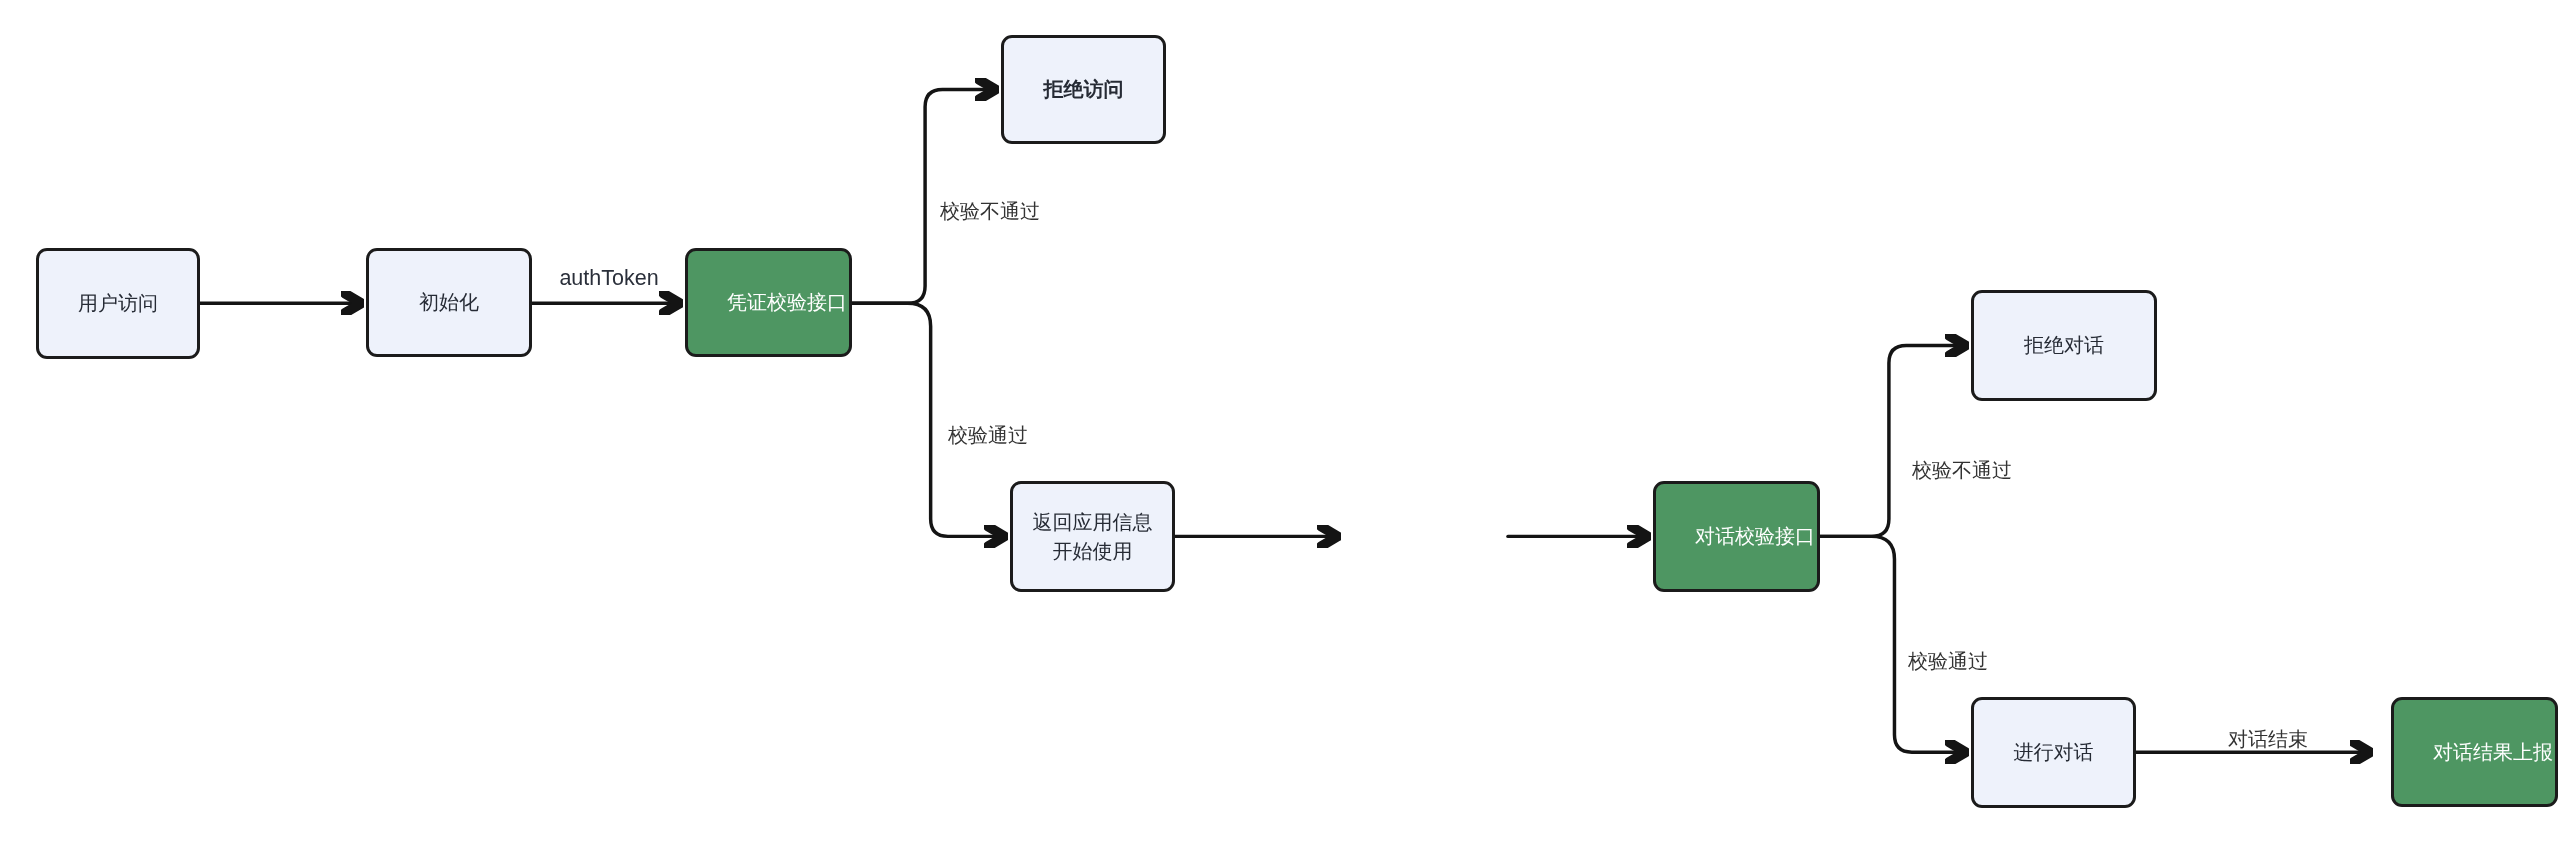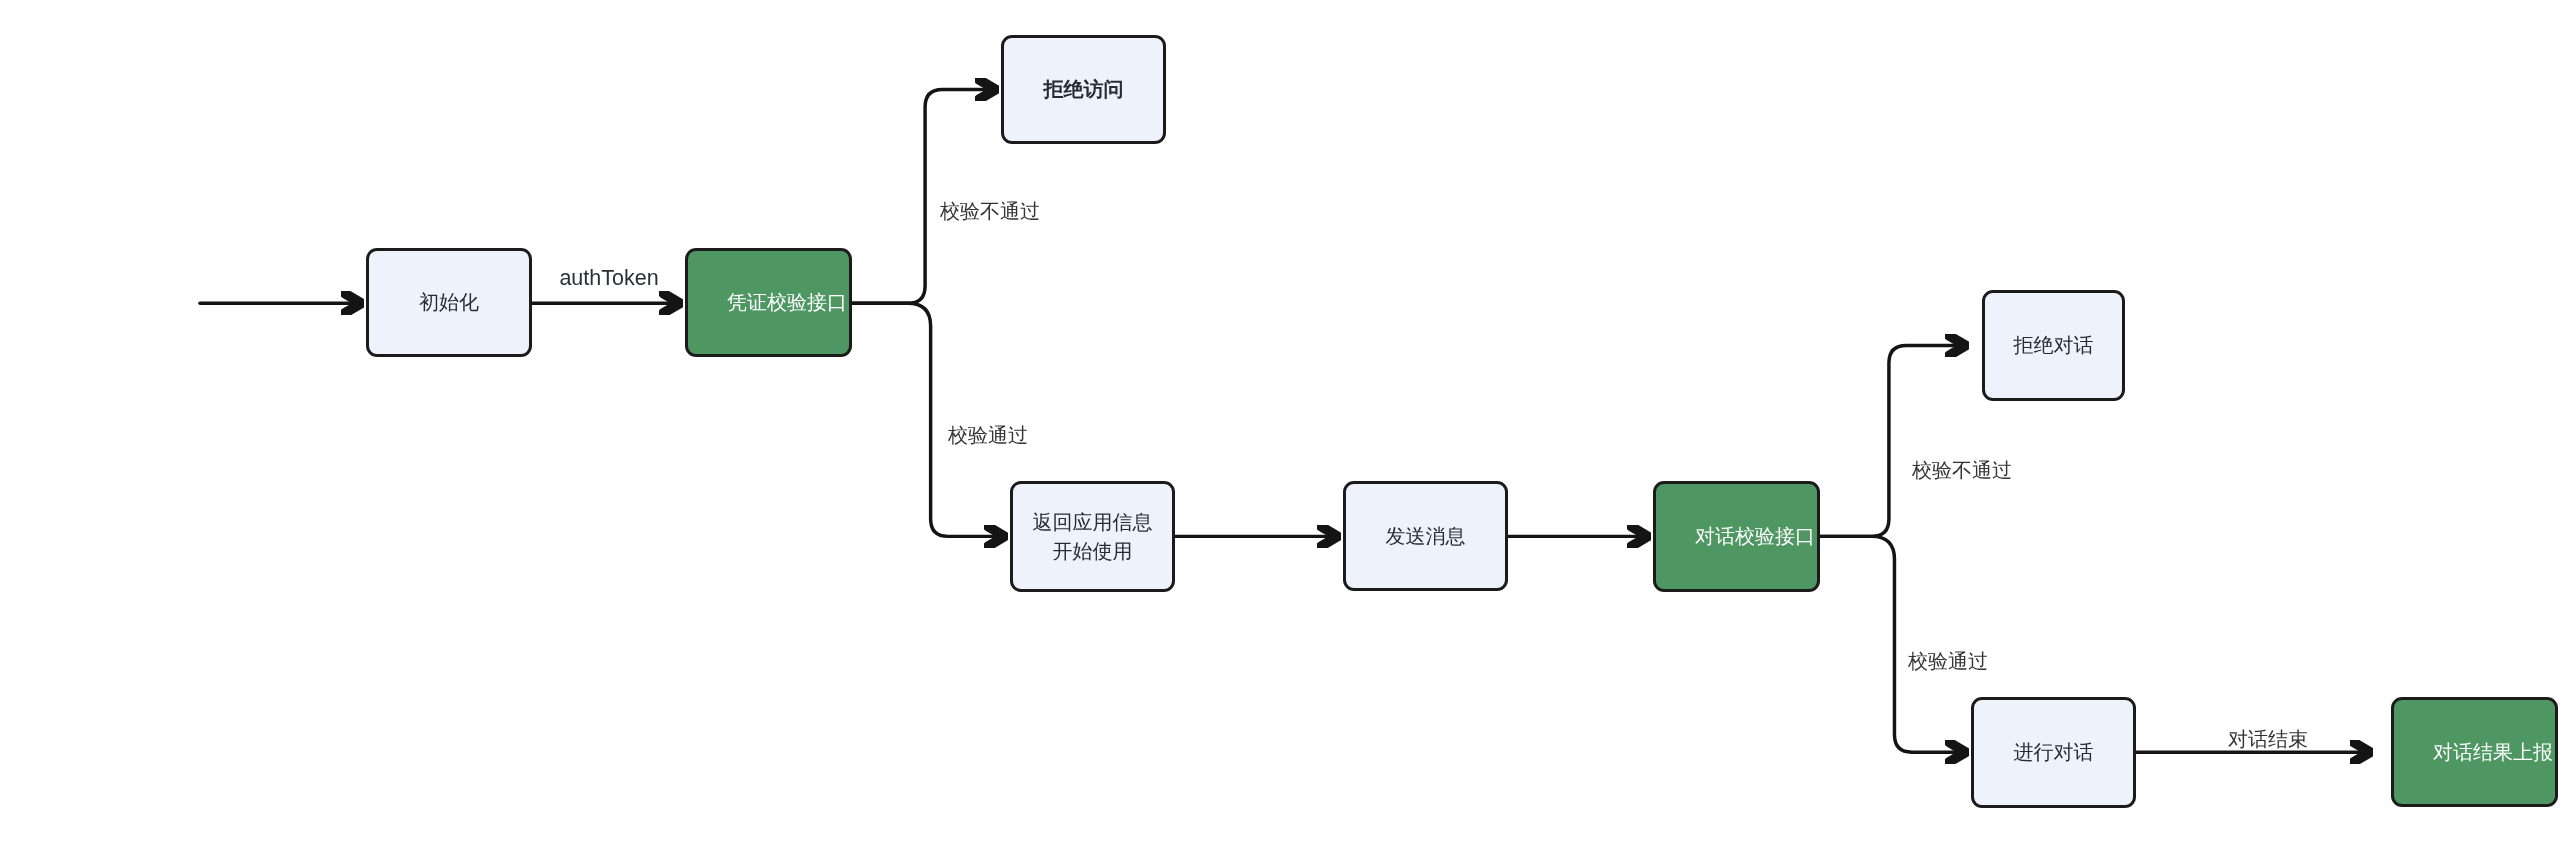--- a/index.html
+++ b/index.html
@@ -61,21 +61,21 @@
   .centered { transform: translateX(-50%); }
 
   
   #n-user-access   { left: 36px;   top: 248px;  width: 164px; height: 111px; }
   #n-init          { left: 366px;  top: 248px;  width: 166px; height: 109px; }
   #n-cred-check    { left: 685px;  top: 248px;  width: 167px; height: 109px; }
   #n-deny-access   { left: 1001px; top: 35px;   width: 165px; height: 109px; font-weight: bold; }
   #n-return-info   { left: 1010px; top: 481px;  width: 165px; height: 111px; }
   #n-send-message  { left: 1343px; top: 481px;  width: 165px; height: 110px; }
   #n-dialog-check  { left: 1653px; top: 481px;  width: 167px; height: 111px; }
-  #n-deny-dialog   { left: 1971px; top: 290px;  width: 143px; height: 111px; margin-left: 11px; }
+  #n-deny-dialog   { left: 1971px; top: 290px;  width: 186px; height: 111px; }
   #n-do-dialog     { left: 1971px; top: 697px; width: 165px; height: 111px; }
   #n-report-result { left: 2375px; top: 697px; width: 167px; height: 110px; margin-left: 16px; }
 
   
   #l-authtoken        { left: 609px;  top: 266px;  }
   #l-cred-fail        { left: 940px; top: 198px;  }
   #l-cred-pass        { left: 948px; top: 422px;  }
   #l-dialog-fail      { left: 1912px; top: 457px;  }
   #l-dialog-pass      { left: 1908px; top: 648px;  }
   #l-dialog-end       { left: 2268px; top: 726px; }
@@ -96,35 +96,35 @@
     <path d="M 767 437 L 977 437" marker-end="url(#arrow)"></path>
     <path d="M 1227 437 L 1308 437 Q 1333 437 1333 412 L 1333 154 Q 1333 129 1358 129 L 1432 129" marker-end="url(#arrow)"></path>
     <path d="M 1227 437 L 1308 437 Q 1341 437 1341 470 L 1341 748 Q 1341 773 1366 773 L 1445 773" marker-end="url(#arrow)"></path>
     <path d="M 1693 773 L 1925 773" marker-end="url(#arrow)"></path>
     <path d="M 2173 773 L 2372 773" marker-end="url(#arrow)"></path>
     <path d="M 2623 773 L 2697 773 Q 2722 773 2722 748 L 2722 523 Q 2722 498 2747 498 L 2830 498" marker-end="url(#arrow)"></path>
     <path d="M 2623 773 L 2697 773 Q 2730 773 2730 806 L 2730 1059 Q 2730 1084 2755 1084 L 2830 1084" marker-end="url(#arrow)"></path>
     <path d="M 3078 1084 L 3413 1084" marker-end="url(#arrow)"></path>
   </svg>
 
+  <div class="node" id="n-user-access">
+    <span>用户访问</span>
+  </div>
   <div class="node" id="n-init">
     <span>初始化</span>
   </div>
   <div class="node accent" id="n-cred-check">
     <span>凭证校验接口</span>
   </div>
   <div class="node" id="n-deny-access">
     <span>拒绝访问</span>
   </div>
   <div class="node" id="n-return-info">
     <span>返回应用信息
 开始使用</span>
-  </div>
-  <div class="node" id="n-send-message">
-    <span>发送消息</span>
   </div>
   <div class="node accent" id="n-dialog-check">
     <span>对话校验接口</span>
   </div>
   <div class="node" id="n-deny-dialog">
     <span>拒绝对话</span>
   </div>
   <div class="node" id="n-do-dialog">
     <span>进行对话</span>
   </div>

